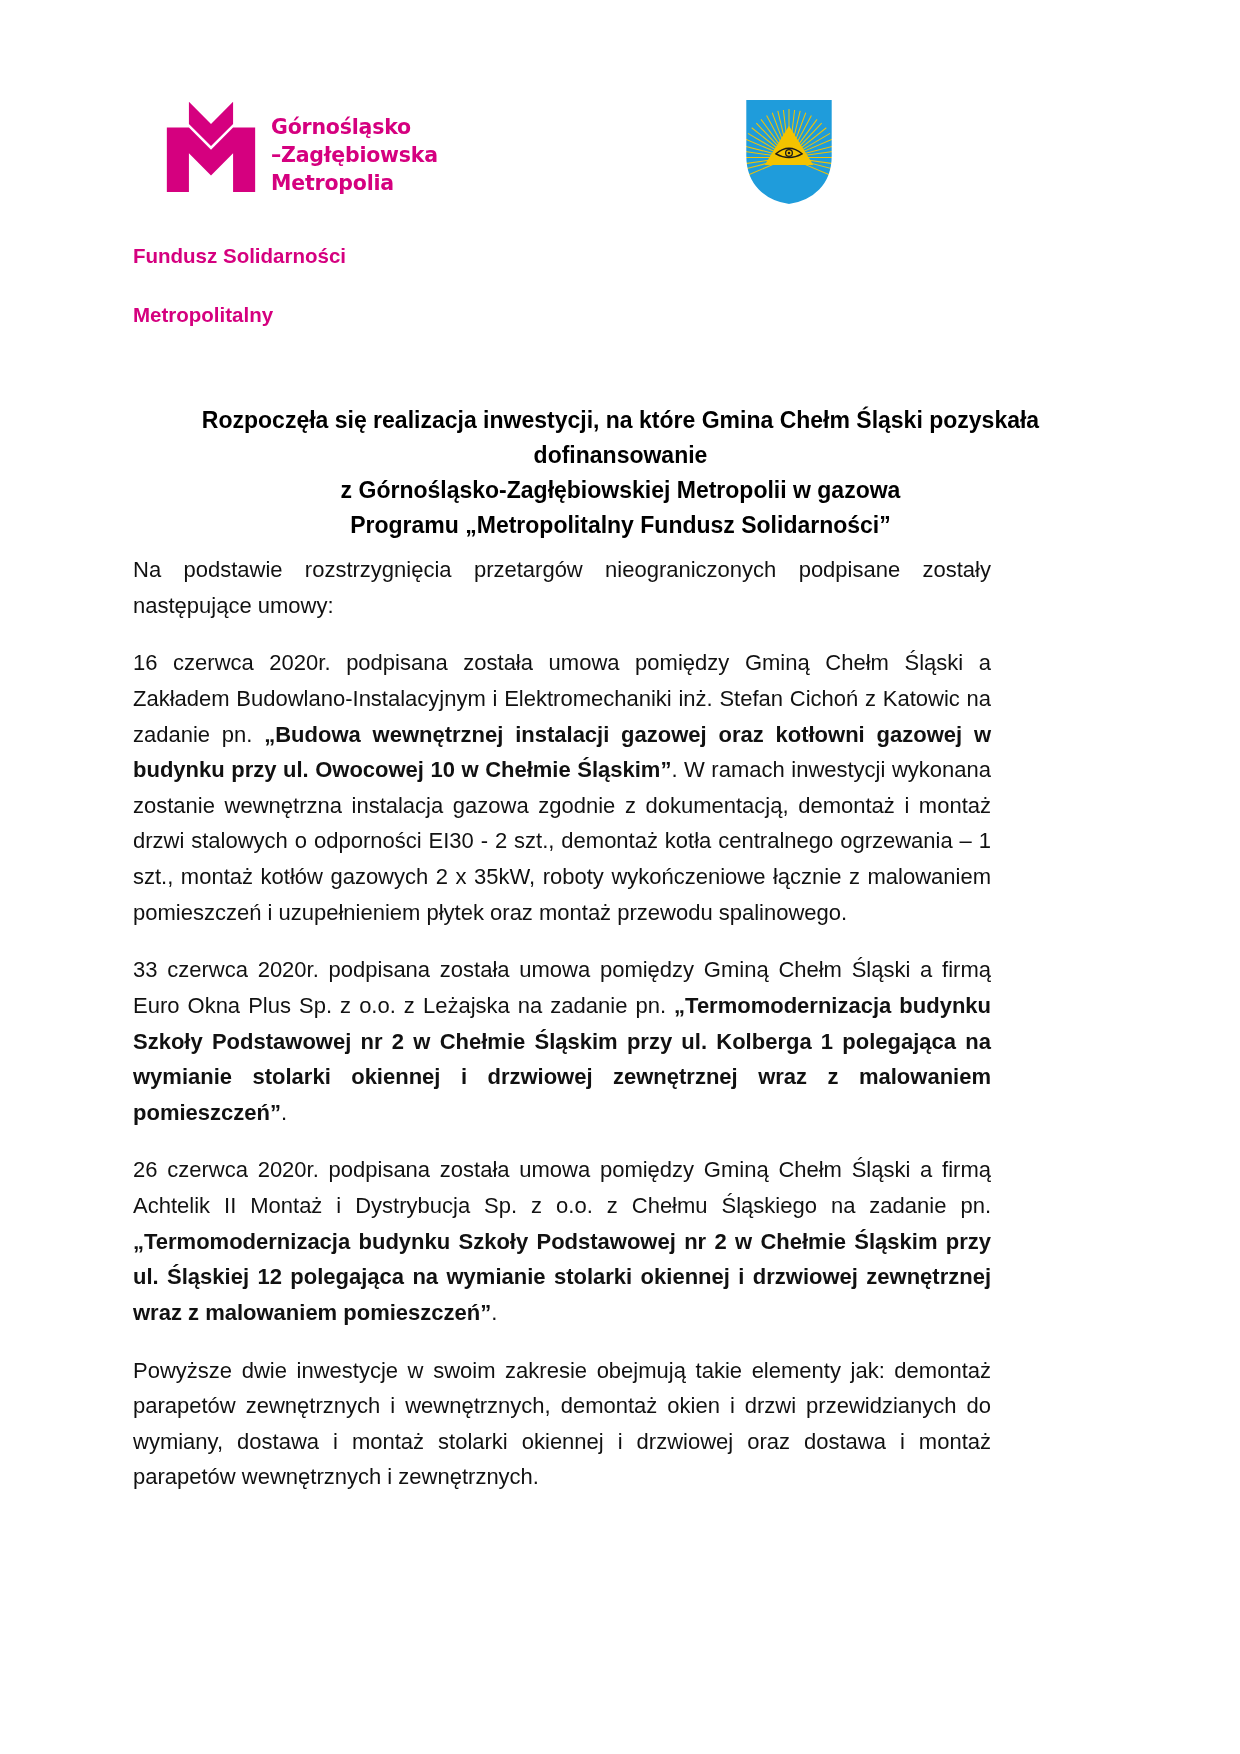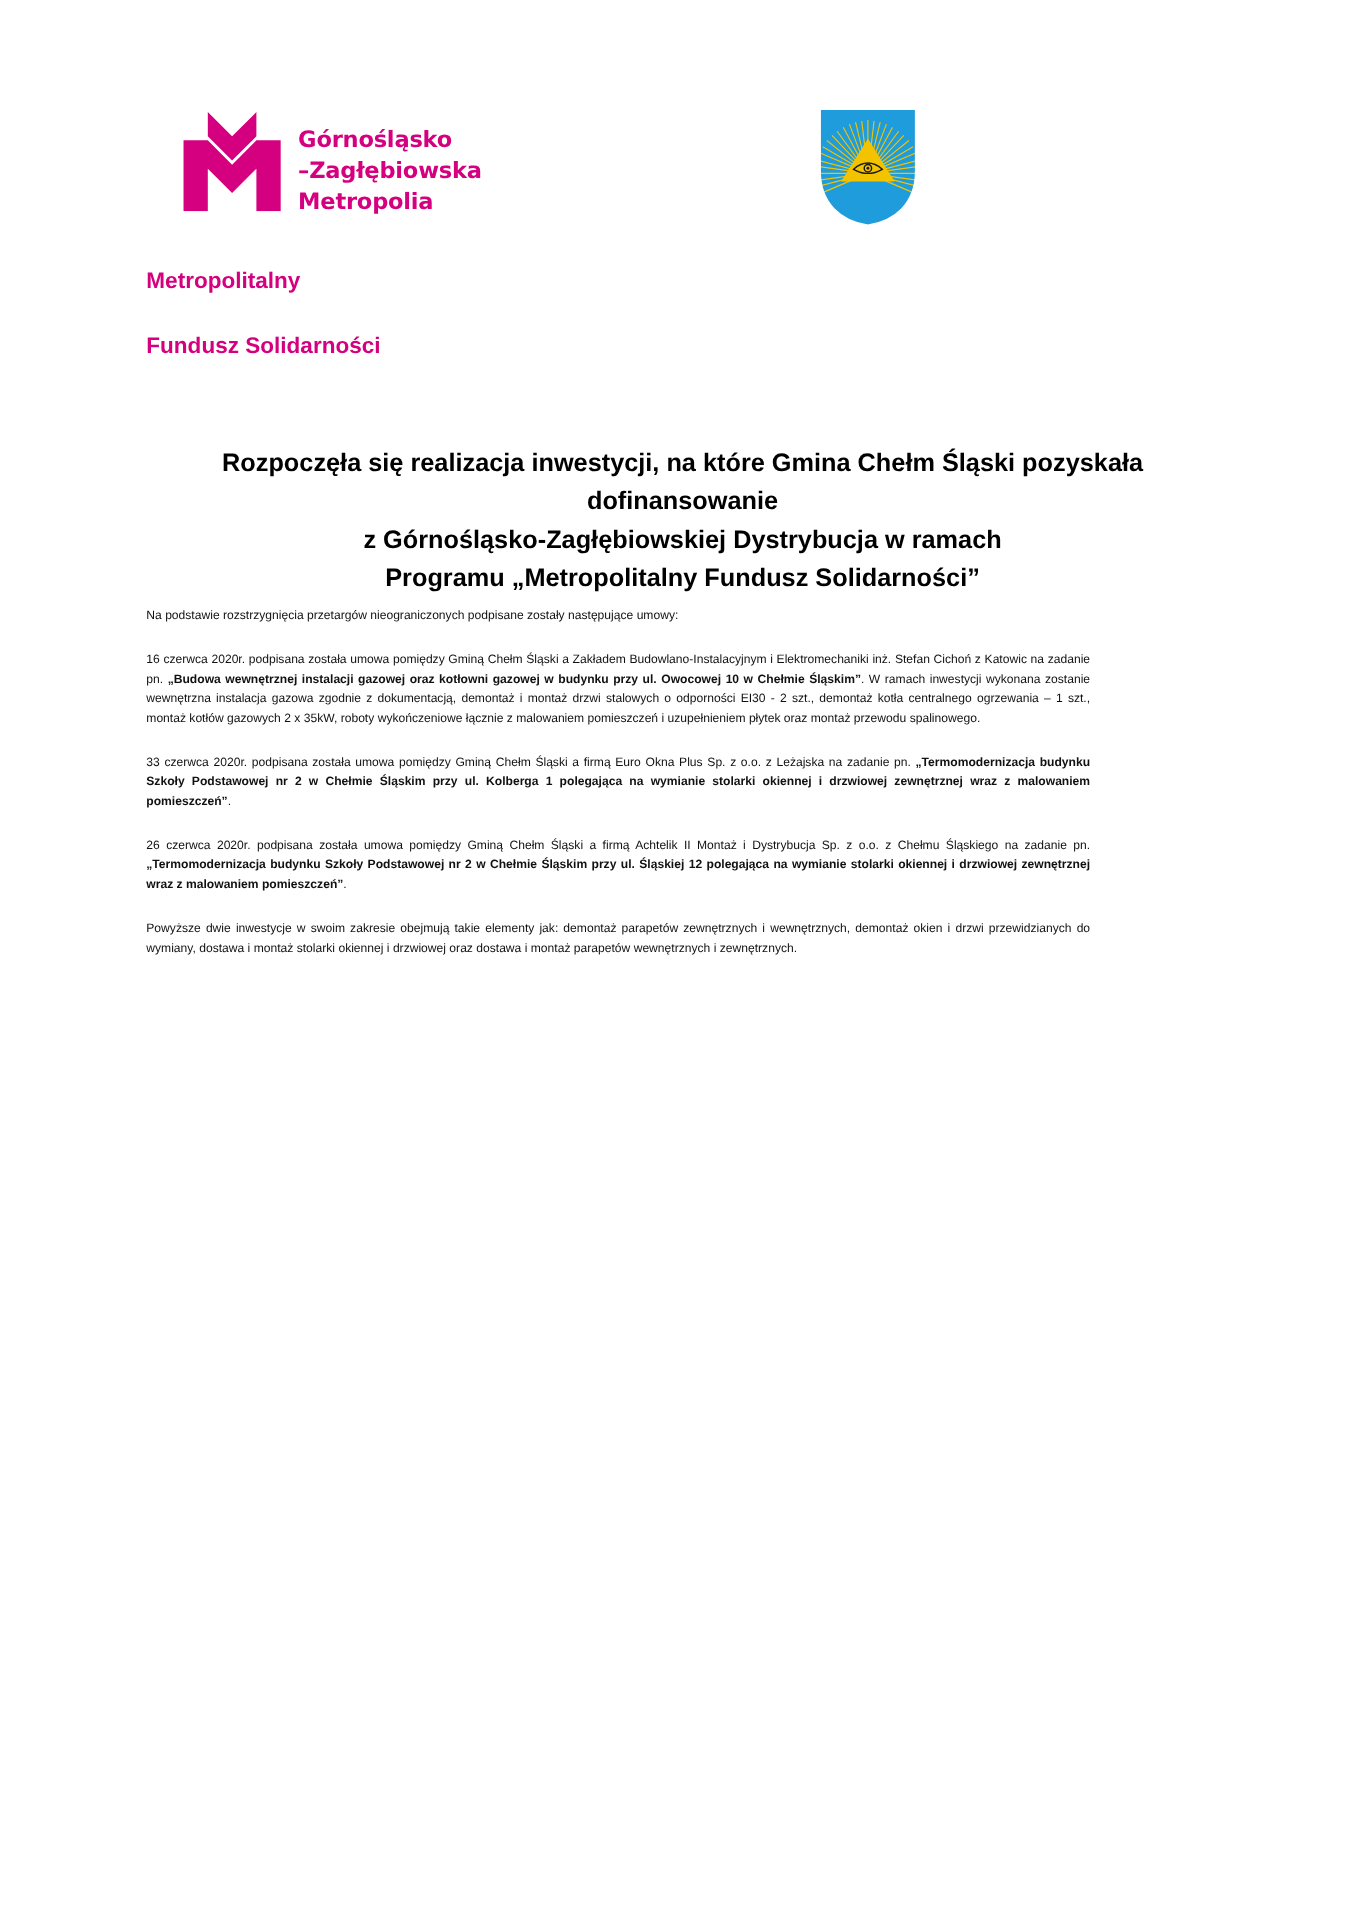--- a/index.html
+++ b/index.html
@@ -95,21 +95,21 @@
 
   
   .body-wrap {
     position: absolute;
     left: 133px;
     top: 552px;
     width: 858px;
   }
   p.para {
     margin: 0 0 22px 0;
-    font-size: 11px;
+    font-size: 22px;
     line-height: 1.62;
     text-align: justify;
     text-justify: inter-word;
     color: #111;
   }
   p.para:last-child { margin-bottom: 0; }
   p.para b { font-weight: bold; }
   .p-first { margin-bottom: 26px; }
 </style>
 </head>
@@ -173,27 +173,27 @@
       </g>
       <path d="M50 32 L76 74 L24 74 Z" fill="#f3c300"></path>
       <path d="M36 62 Q50 50 64 62 Q50 70 36 62 Z" fill="none" stroke="#1a1a1a" stroke-width="1.4"></path>
       <circle cx="50" cy="61" r="3.6" fill="none" stroke="#1a1a1a" stroke-width="1.4"></circle>
       <circle cx="50" cy="61" r="1.4" fill="#1a1a1a"></circle>
       <path d="M3 3 L97 3 L97 64 C97 96 76 113 50 117 C24 113 3 96 3 64 Z" fill="none" stroke="#ffffff" stroke-width="2.5"></path>
     </svg>
   </div>
 
   <div class="title-block">
+    <p class="title-line">Fundusz Solidarności</p>
     <p class="title-line">Metropolitalny</p>
-    <p class="title-line">Fundusz Solidarności</p>
   </div>
 
   <div class="lead">
     <span class="l1">Rozpoczęła się realizacja inwestycji, na które Gmina Chełm Śląski pozyskała dofinansowanie</span>
-    <span class="l2">z Górnośląsko-Zagłębiowskiej Dystrybucja w ramach</span>
+    <span class="l2">z Górnośląsko-Zagłębiowskiej Metropolii w gazowa</span>
     <span class="l3">Programu „Metropolitalny Fundusz Solidarności”</span>
   </div>
 
   <div class="body-wrap">
 
     <p class="para p-first">Na podstawie rozstrzygnięcia przetargów nieograniczonych podpisane zostały następujące umowy:</p>
 
     <p class="para">
       <span>16 czerwca 2020r. podpisana została umowa pomiędzy Gminą Chełm Śląski a Zakładem Budowlano-Instalacyjnym i Elektromechaniki inż. Stefan Cichoń z Katowic na zadanie pn. </span><b>„Budowa wewnętrznej instalacji gazowej oraz kotłowni gazowej w budynku przy ul. Owocowej 10 w Chełmie Śląskim”</b><span>. W ramach inwestycji wykonana zostanie wewnętrzna instalacja gazowa zgodnie z dokumentacją, demontaż i montaż drzwi stalowych o odporności EI30 - 2 szt., demontaż kotła centralnego ogrzewania – 1 szt., montaż kotłów gazowych 2 x 35kW, roboty wykończeniowe łącznie z malowaniem pomieszczeń i uzupełnieniem płytek oraz montaż przewodu spalinowego.</span>
     </p>

